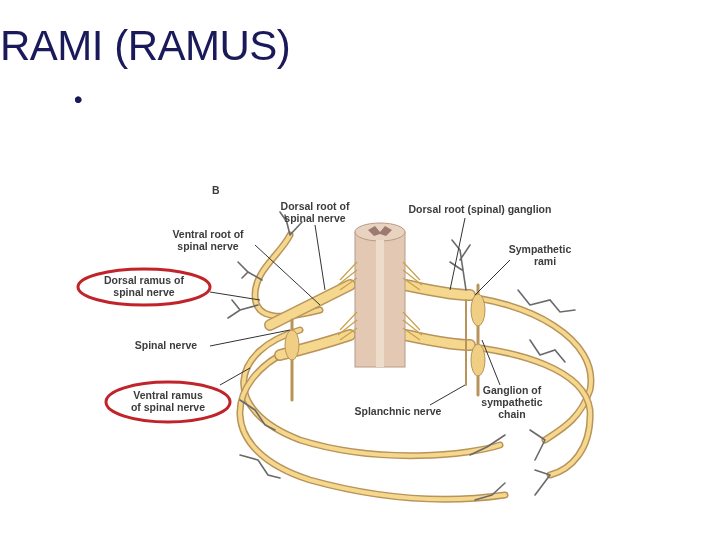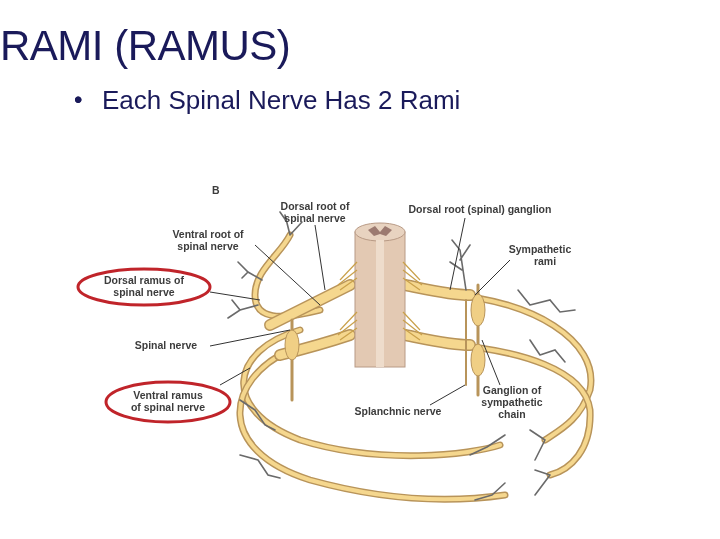--- a/index.html
+++ b/index.html
@@ -30,21 +30,21 @@
     .nerve-in { fill: none; stroke: #f5d78e; stroke-linecap: round; }
     .twig { fill: none; stroke: #6a6a6a; stroke-width: 1.6; stroke-linecap: round; }
     .leader { stroke: #333; stroke-width: 1; fill: none; }
   </style>
 </head>
 <body>
 
 <div class="title">RAMI (RAMUS)</div>
 <ul class="bullets">
   <li><span class="dot">•</span></li>
-  <li><span class="dot">•</span><span>Each Spinal Nerve Has 2 Rami</span></li>
+  <li><span class="dot">•</span></li>
 </ul>
 
 <svg class="diagram" width="720" height="539" viewBox="0 0 720 539">
 
   <text class="lbl" x="212" y="194">B</text>
 
   <g>
     <path class="nerve" stroke-width="7" d="M300,330 C230,350 220,410 300,440 C380,465 470,455 500,445"></path>
     <path class="nerve-in" stroke-width="4" d="M300,330 C230,350 220,410 300,440 C380,465 470,455 500,445"></path>
     <path class="nerve" stroke-width="7" d="M290,350 C225,380 215,450 310,480 C400,505 470,500 505,495"></path>

